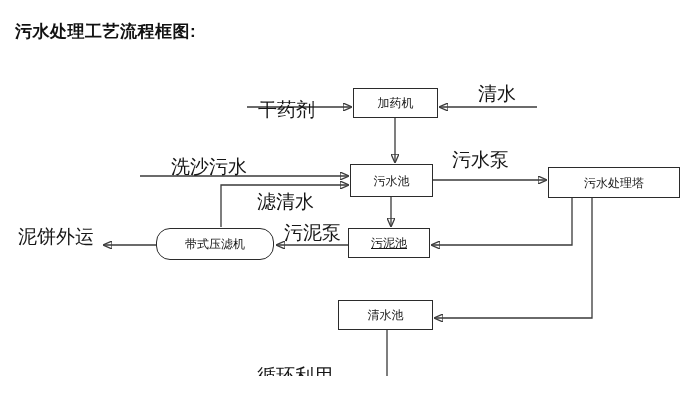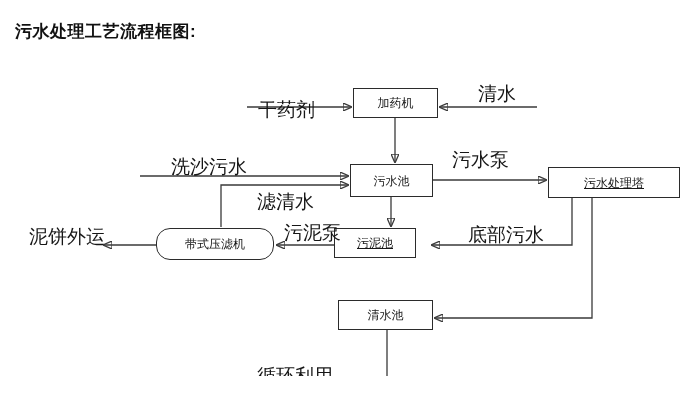--- a/index.html
+++ b/index.html
@@ -89,29 +89,28 @@
       <path d="M391,197 V226" marker-end="url(#arrow)"></path>
       <path d="M572,198 V245 H432" marker-end="url(#arrow)"></path>
       <path d="M348,245 H277" marker-end="url(#arrow)"></path>
       <path d="M157,245 H104" marker-end="url(#arrow)"></path>
       <path d="M592,198 V318 H435" marker-end="url(#arrow)"></path>
       <path d="M387,330 V391 H224" marker-end="url(#arrow)"></path>
     </svg>
 
     <div class="node" style="left:353px; top:88px; width:85px; height:30px;">加药机</div>
     <div class="node" style="left:350px; top:164px; width:83px; height:33px;">污水池</div>
-    <div class="node" style="left:548px; top:167px; width:132px; height:31px;text-decoration:underline;">污水处理塔</div>
-    <div class="node" style="left:334px; top:228px; width:82px; height:30px;text-decoration:underline;">污泥池</div>
+    <div class="node" style="left:548px; top:167px; width:132px; height:31px;">污水处理塔</div>
+    <div class="node" style="left:348px; top:228px; width:82px; height:30px;text-decoration:underline;">污泥池</div>
     <div class="node" style="left:156px; top:228px; width:118px; height:32px;border-radius:14px;">带式压滤机</div>
     <div class="node" style="left:338px; top:300px; width:95px; height:30px;">清水池</div>
 
     <div class="flow-label" style="left:258px; top:100px;">干药剂</div>
     <div class="flow-label" style="left:478px; top:84px;">清水</div>
     <div class="flow-label" style="left:171px; top:157px;">洗沙污水</div>
     <div class="flow-label" style="left:452px; top:150px;">污水泵</div>
     <div class="flow-label" style="left:257px; top:192px;">滤清水</div>
     <div class="flow-label" style="left:284px; top:223px;">污泥泵</div>
-    <div class="flow-label" style="left:468px; top:225px;">底部污水</div>
-    <div class="flow-label" style="left:29px; top:227px;text-align:center;">泥饼外运</div>
+    <div class="flow-label" style="left:18px; top:227px;text-align:center;">泥饼外运</div>
     <div class="flow-label" style="left:257px; top:366px;">循环利用</div>
 
   </div>
 </div>
 
 </body></html>

